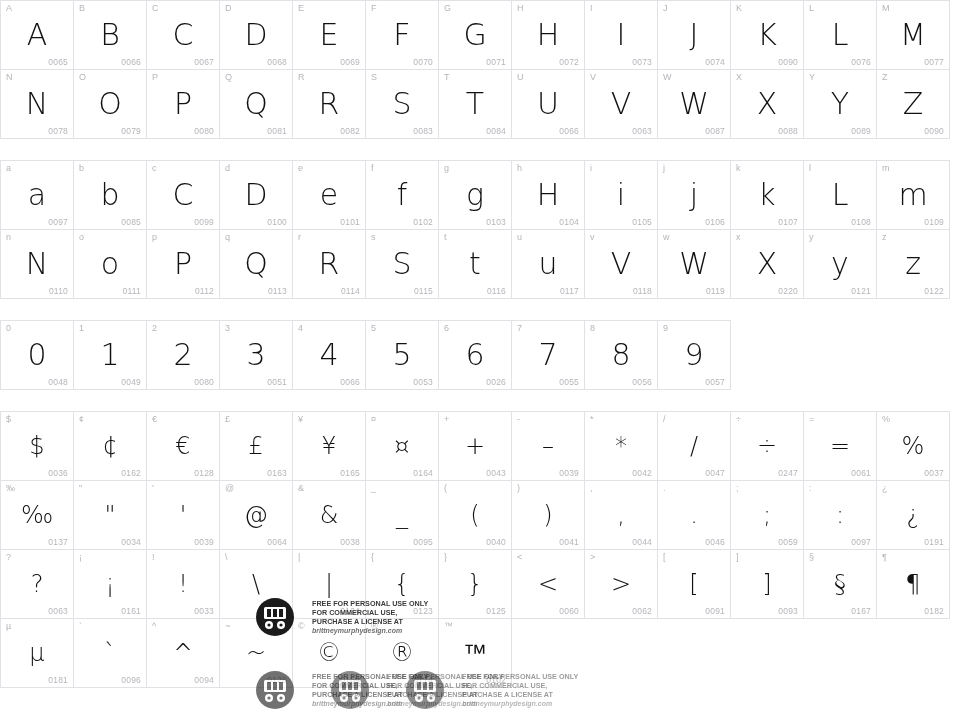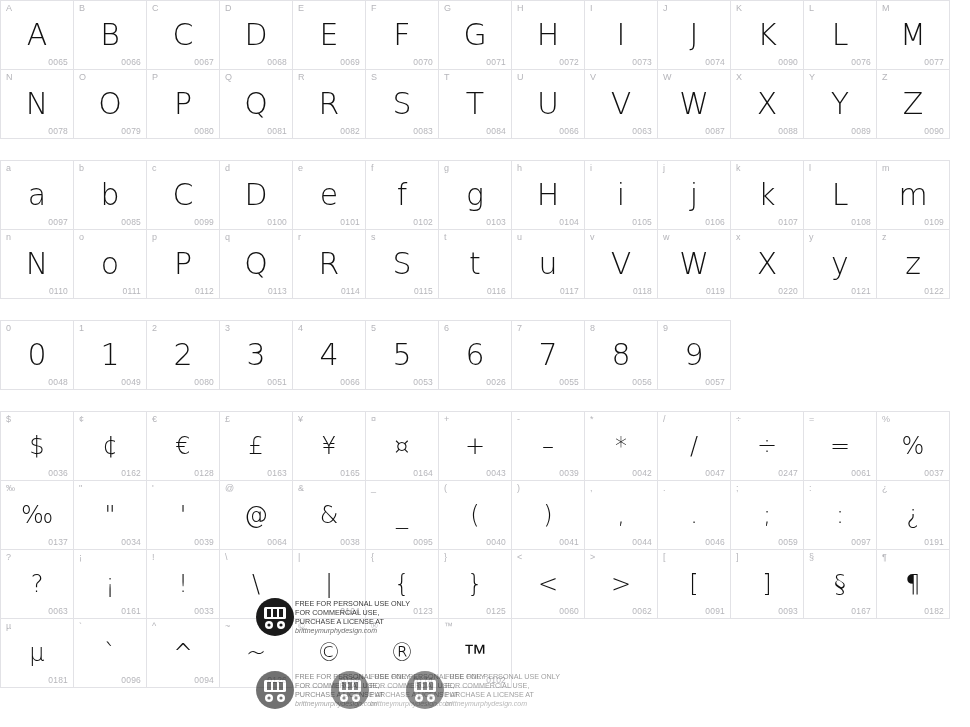--- a/index.html
+++ b/index.html
@@ -81,22 +81,23 @@
     height: 40px;
     flex: 0 0 40px;
     position: relative;
   }
   .wm-text {
     font-size: 7.2px;
     line-height: 9px;
     color: #3a3a3a;
     font-family: "Liberation Sans", sans-serif;
     text-transform: uppercase;
-    margin-left: 0;
+    margin-left: 17px;
     white-space: nowrap;
+    font-weight: bold;
   }
   .wm-text .line-site {
     text-transform: lowercase;
     color: #6f6f6f;
     font-style: italic;
     font-size: 7px;
   }
   .wm-faded { opacity: 0.62; }
   .wm-faded2 { opacity: 0.5; }
 </style>

